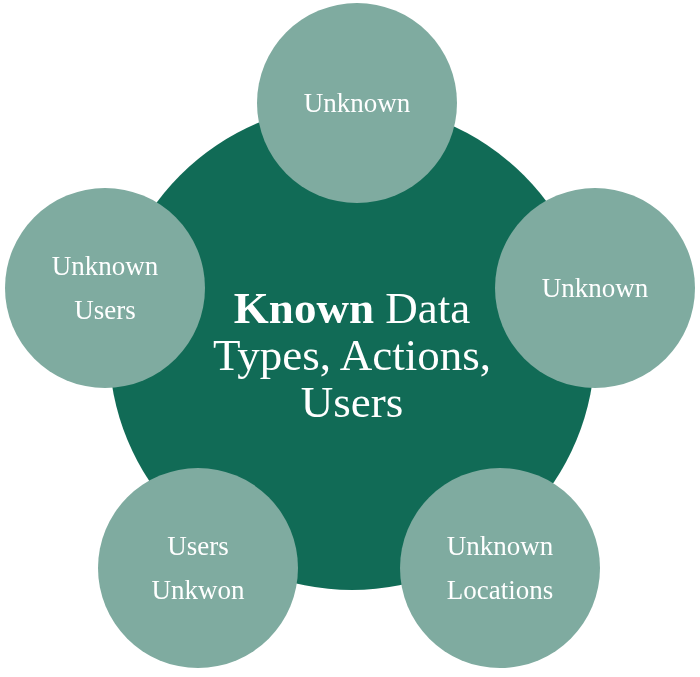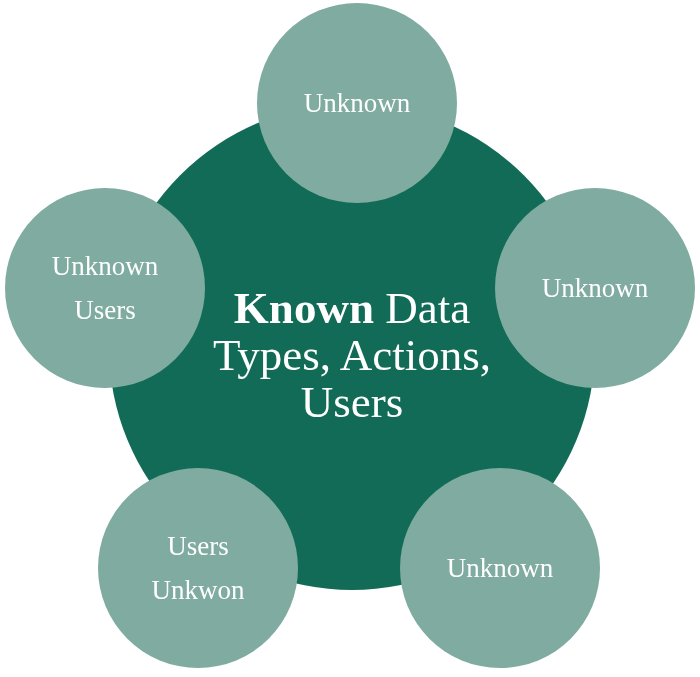--- a/index.html
+++ b/index.html
@@ -77,20 +77,21 @@
   <div class="circle satellite sat-top">
     <div>Unknown</div>
   </div>
 
   <div class="circle satellite sat-right">
     <div>Unknown</div>
   </div>
 
   <div class="circle satellite sat-bottom-right">
     <div>Unknown</div>
+    <div>Locations</div>
   </div>
 
   <div class="circle satellite sat-bottom-left">
     <div>Users</div>
     <div>Unkwon</div>
   </div>
 
   <div class="circle satellite sat-left">
     <div>Unknown</div>
     <div>Users</div>

